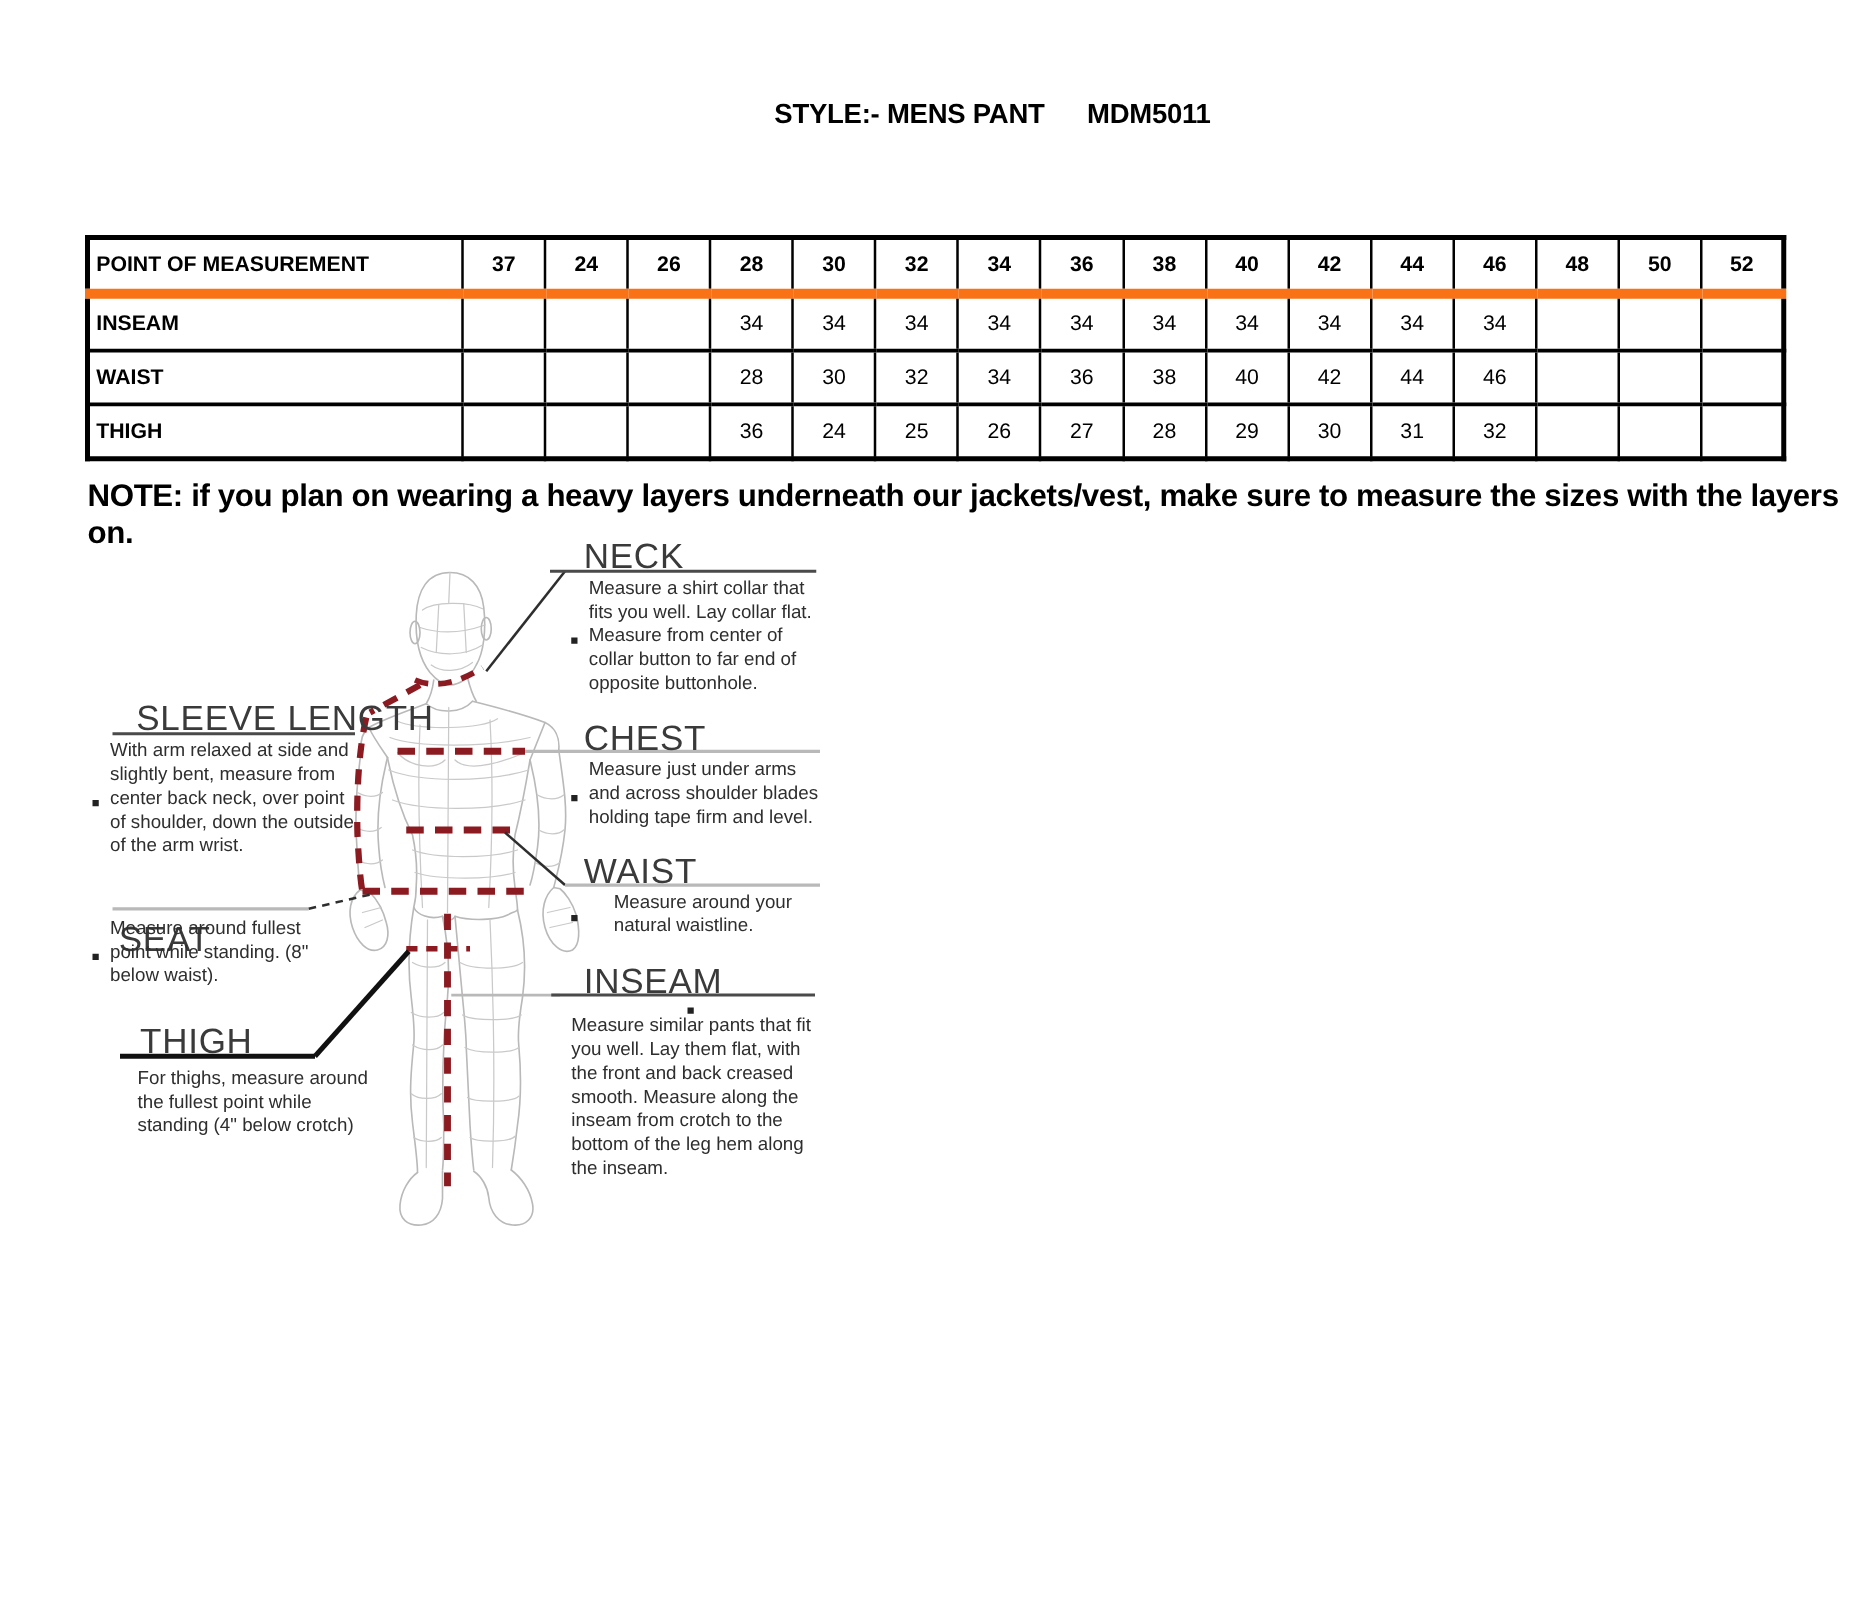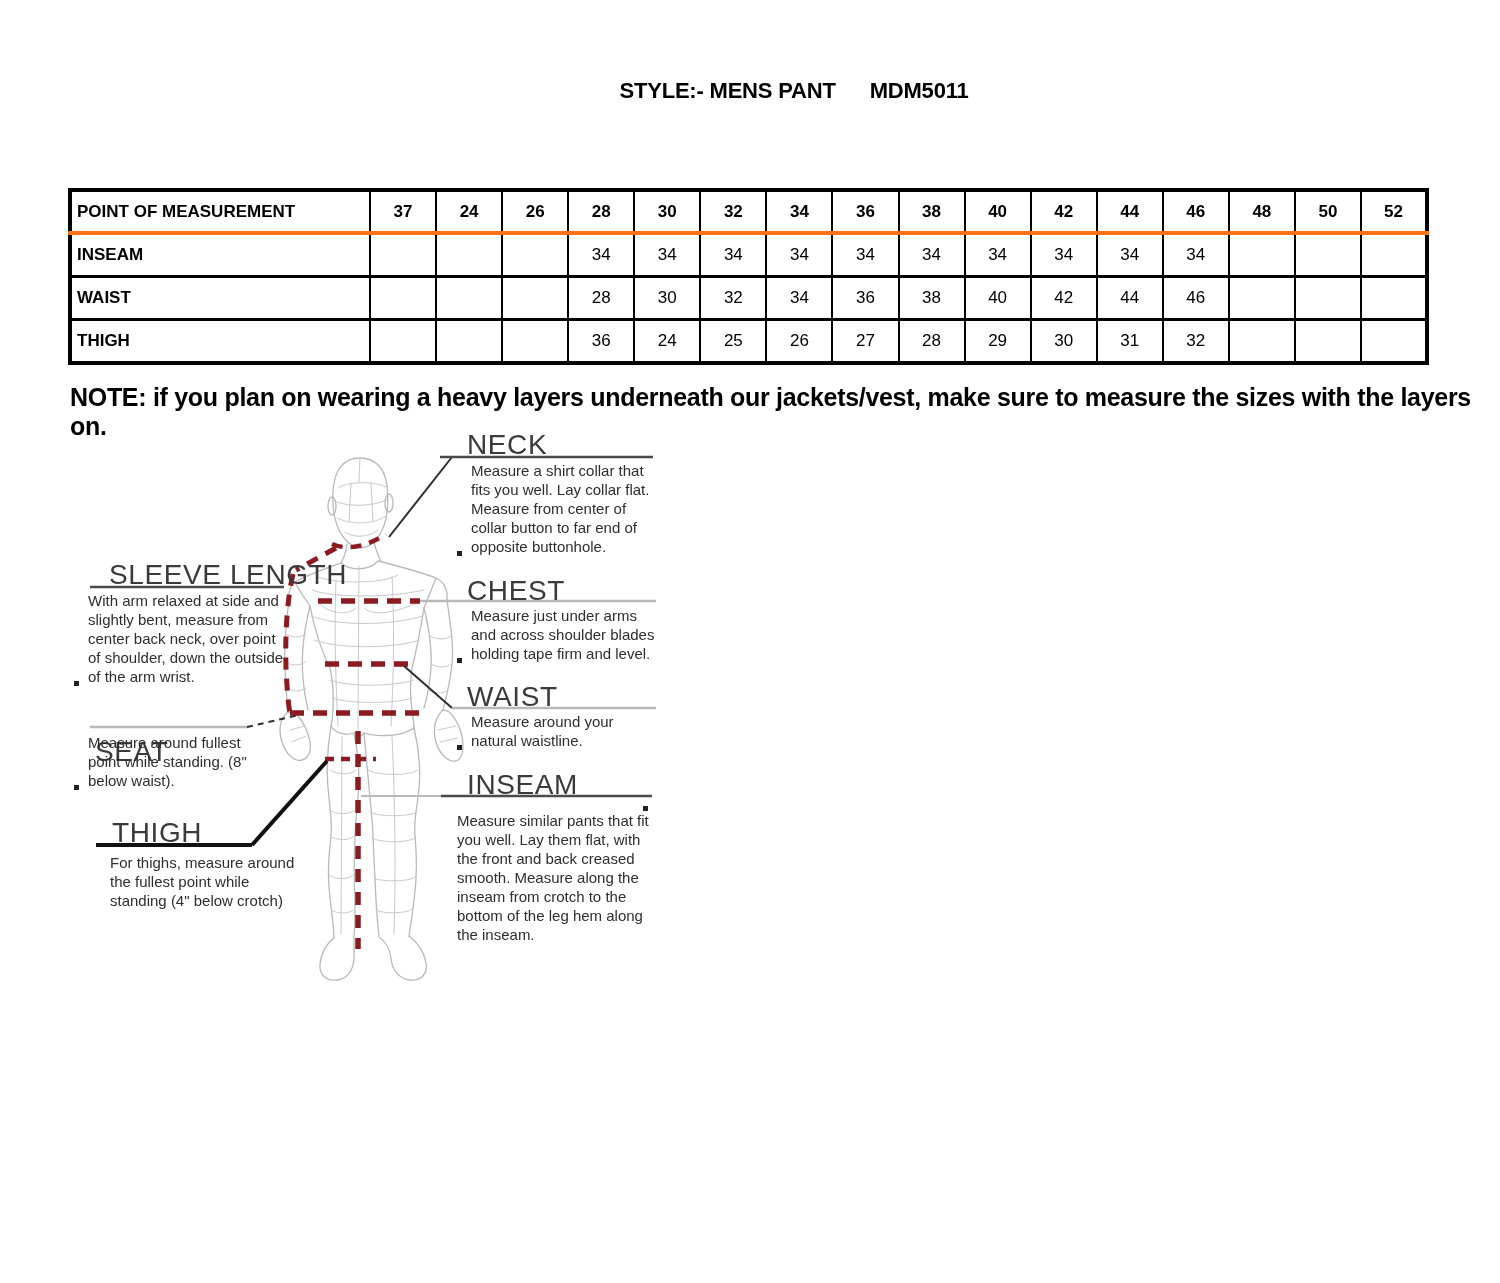--- a/index.html
+++ b/index.html
@@ -16,38 +16,38 @@
   
   .size-table-wrap{position:absolute;left:68px;top:188px;}
   table.size-table{
     border-collapse:collapse;table-layout:fixed;width:1361px;
     border:4px solid #000;
   }
   table.size-table th, table.size-table td{
     border:2px solid #000;text-align:center;font-size:17px;
     padding:0;height:39px;overflow:hidden;white-space:nowrap;
   }
-  table.size-table thead th{font-weight:bold;border-bottom:4px solid #f97316;border-top:3px solid #000;}
+  table.size-table thead th{font-weight:bold;border-bottom:8px solid #f97316;border-top:3px solid #000;}
   table.size-table td{height:40px;font-weight:normal;border-top:3px solid #000;}
   table.size-table .rowlabel{
     width:292px;text-align:left;padding-left:5px;font-weight:bold;
   }
   
   .note{
     position:absolute;left:70px;top:383px;font-size:25px;font-weight:bold;
     letter-spacing:-0.3px;
   }
   
   .diagram-svg{position:absolute;left:0;top:430px;width:700px;height:580px;}
   .dg-heading{
     position:absolute;font-size:28px;letter-spacing:0.6px;color:#3a3a3a;
     font-weight:400;white-space:nowrap;
   }
   .dg-desc{
-    position:absolute;display:flex;align-items:flex-end;
+    position:absolute;display:flex;align-items:center;
     font-size:15px;line-height:19px;color:#2e2e2e;
   }
   .dg-desc .bullet{
     width:5px;height:5px;background:#222;flex:0 0 auto;margin:7px 9px 0 0;
   }
   .figure-stroke{stroke:#b9b9b9;fill:none;stroke-width:1.3;stroke-linecap:round;}
   .mesh-stroke{stroke:#c9c9c9;fill:none;stroke-width:1;stroke-linecap:round;}
   .measure-line{stroke:var(--measure,#8b1a21);fill:none;}
 </style>
 </head>
@@ -239,21 +239,21 @@
   <span>With arm relaxed at side and slightly bent, measure from center back neck, over point of shoulder, down the outside of the arm wrist.</span>
 </div>
 
 <div class="dg-heading" style="left:467px;top:575px;">CHEST</div>
 <div class="dg-desc" style="left:457px;top:606px;width:200px;">
   <span class="bullet"></span>
   <span>Measure just under arms and across shoulder blades holding tape firm and level.</span>
 </div>
 
 <div class="dg-heading" style="left:467px;top:681px;">WAIST</div>
-<div class="dg-desc" style="left:457px;top:712px;width:180px;">
+<div class="dg-desc" style="left:457px;top:712px;width:180px;gap:20px;">
   <span class="bullet"></span>
   <span>Measure around your natural waistline.</span>
 </div>
 
 <div class="dg-heading" style="left:95px;top:736px;">SEAT</div>
 <div class="dg-desc" style="left:74px;top:733px;width:185px;">
   <span class="bullet"></span>
   <span>Measure around fullest point while standing. (8" below waist).</span>
 </div>
 

